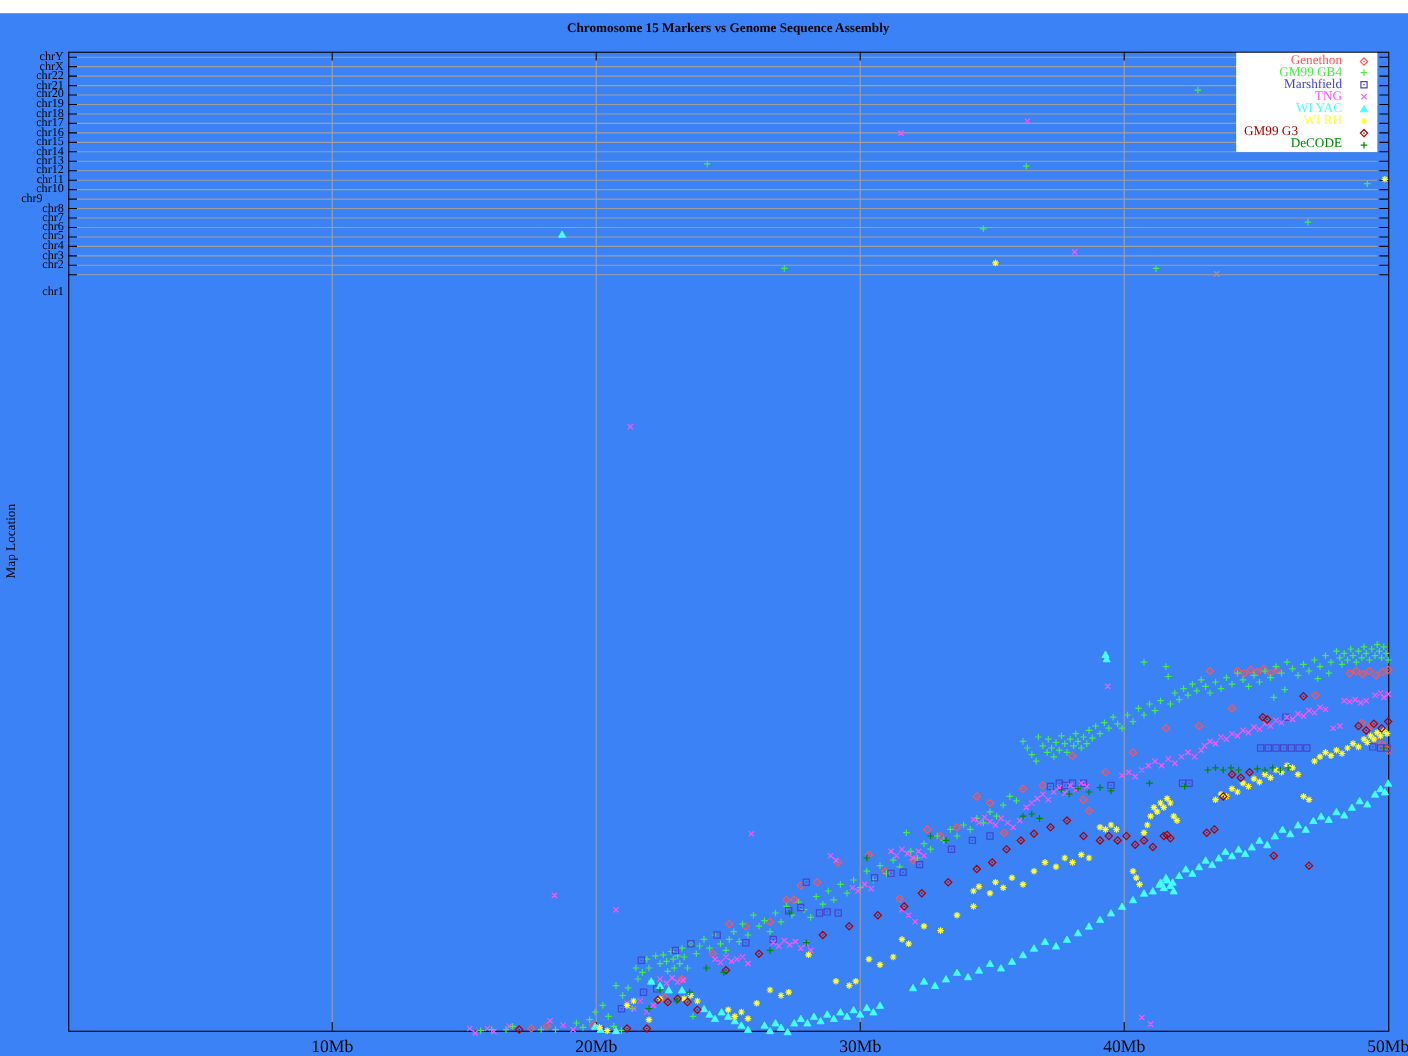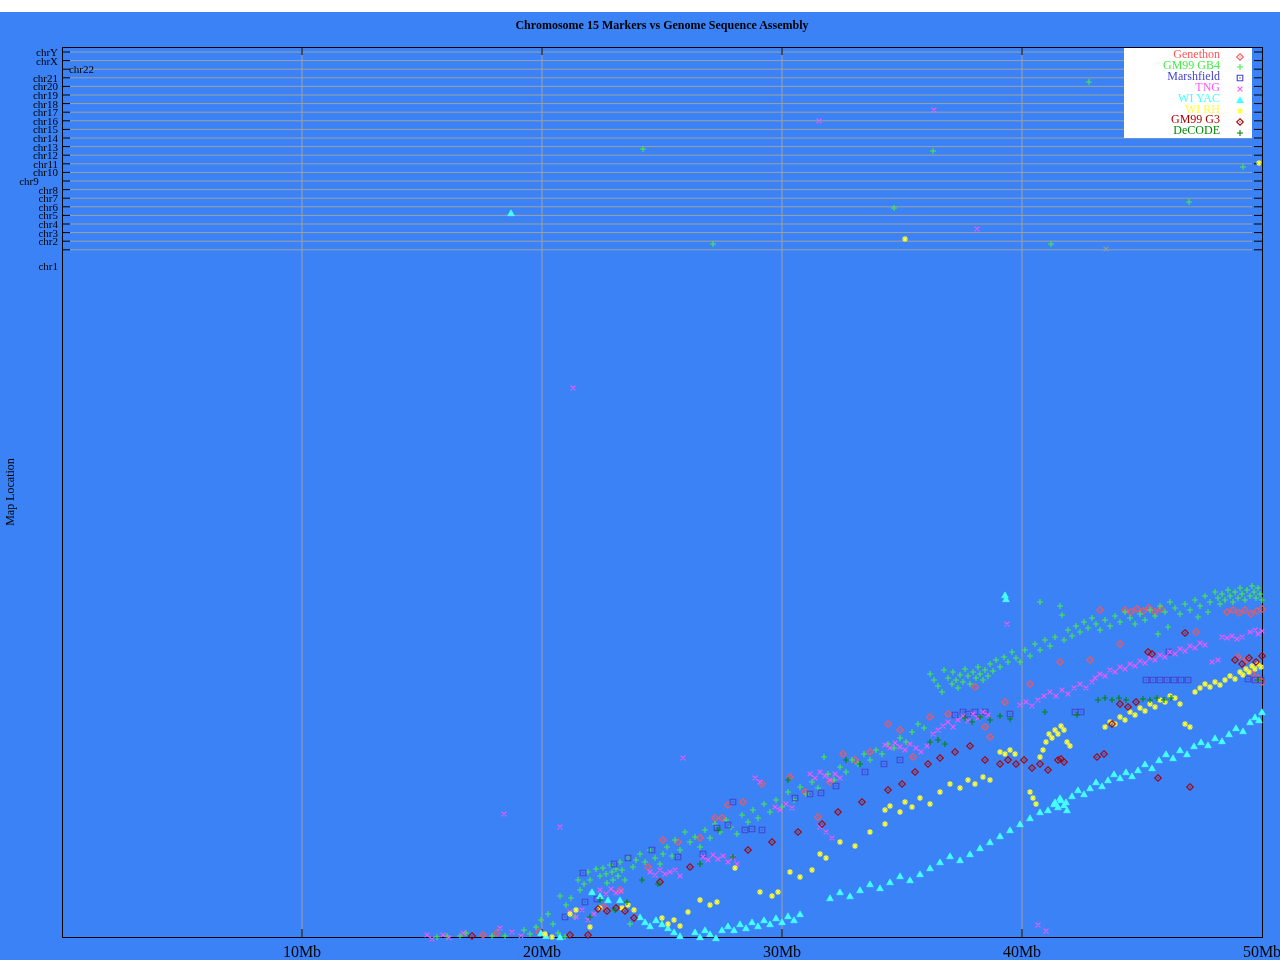--- a/index.html
+++ b/index.html
@@ -34,21 +34,21 @@
       <path d="M542 922H548M545 919V925M542.9 919.9L547.1 924.1M542.9 924.1L547.1 919.9M549 925H555M552 922V928M549.9 922.9L554.1 927.1M549.9 927.1L554.1 922.9M567 902H573M570 899V905M567.9 899.9L572.1 904.1M567.9 904.1L572.1 899.9M573 898H579M576 895V901M573.9 895.9L578.1 900.1M573.9 900.1L578.1 895.9M587 915H593M590 912V918M587.9 912.9L592.1 917.1M587.9 917.1L592.1 912.9M597 896H603M600 893V899M597.9 893.9L602.1 898.1M597.9 898.1L602.1 893.9M619 896H625M622 893V899M619.9 893.9L624.1 898.1M619.9 898.1L624.1 893.9M625 893H631M628 890V896M625.9 890.9L630.1 895.1M625.9 895.1L630.1 890.9M631 898H637M634 895V901M631.9 895.9L636.1 900.1M631.9 900.1L636.1 895.9M659 906H665M662 903V909M659.9 903.9L664.1 908.1M659.9 908.1L664.1 903.9M665 912H671M668 909V915M665.9 909.9L670.1 914.1M665.9 914.1L670.1 909.9M671 908H677M674 905V911M671.9 905.9L676.1 910.1M671.9 910.1L676.1 905.9M677 914H683M680 911V917M677.9 911.9L682.1 916.1M677.9 916.1L682.1 911.9M685 900H691M688 897V903M685.9 897.9L690.1 902.1M685.9 902.1L690.1 897.9M697 888H703M700 885V891M697.9 885.9L702.1 890.1M697.9 890.1L702.1 885.9M707 893H713M710 890V896M707.9 890.9L712.1 895.1M707.9 895.1L712.1 890.9M714 890H720M717 887V893M714.9 887.9L719.1 892.1M714.9 892.1L719.1 887.9M732 856H738M735 853V859M732.9 853.9L737.1 858.1M732.9 858.1L737.1 853.9M757 880H763M760 877V883M757.9 877.9L762.1 882.1M757.9 882.1L762.1 877.9M769 884H775M772 881V887M769.9 881.9L774.1 886.1M769.9 886.1L774.1 881.9M775 880H781M778 877V883M775.9 877.9L780.1 882.1M775.9 882.1L780.1 877.9M787 860H793M790 857V863M787.9 857.9L792.1 862.1M787.9 862.1L792.1 857.9M797 865H803M800 862V868M797.9 862.9L802.1 867.1M797.9 867.1L802.1 862.9M809 858H815M812 855V861M809.9 855.9L814.1 860.1M809.9 860.1L814.1 855.9M817 842H823M820 839V845M817.9 839.9L822.1 844.1M817.9 844.1L822.1 839.9M823 846H829M826 843V849M823.9 843.9L828.1 848.1M823.9 848.1L828.1 843.9M837 830H843M840 827V833M837.9 827.9L842.1 832.1M837.9 832.1L842.1 827.9M852 834H858M855 831V837M852.9 831.9L857.1 836.1M852.9 836.1L857.1 831.9M867 820H873M870 817V823M867.9 817.9L872.1 822.1M867.9 822.1L872.1 817.9M882 812H888M885 809V815M882.9 809.9L887.1 814.1M882.9 814.1L887.1 809.9M882 798H888M885 795V801M882.9 795.9L887.1 800.1M882.9 800.1L887.1 795.9M887 794H893M890 791V797M887.9 791.9L892.1 796.1M887.9 796.1L892.1 791.9M897 800H903M900 797V803M897.9 797.9L902.1 802.1M897.9 802.1L902.1 797.9M902 790H908M905 787V793M902.9 787.9L907.1 792.1M902.9 792.1L907.1 787.9M909 795H915M912 792V798M909.9 792.9L914.1 797.1M909.9 797.1L914.1 792.9M917 786H923M920 783V789M917.9 783.9L922.1 788.1M917.9 788.1L922.1 783.9M927 792H933M930 789V795M927.9 789.9L932.1 794.1M927.9 794.1L932.1 789.9M937 780H943M940 777V783M937.9 777.9L942.1 782.1M937.9 782.1L942.1 777.9M947 772H953M950 769V775M947.9 769.9L952.1 774.1M947.9 774.1L952.1 769.9M957 776H963M960 773V779M957.9 773.9L962.1 778.1M957.9 778.1L962.1 773.9M965 768H971M968 765V771M965.9 765.9L970.1 770.1M965.9 770.1L970.1 765.9M972 772H978M975 769V775M972.9 769.9L977.1 774.1M972.9 774.1L977.1 769.9M980 765H986M983 762V768M980.9 762.9L985.1 767.1M980.9 767.1L985.1 762.9M987 768H993M990 765V771M987.9 765.9L992.1 770.1M987.9 770.1L992.1 765.9M997 740H1003M1000 737V743M997.9 737.9L1002.1 742.1M997.9 742.1L1002.1 737.9M1002 742H1008M1005 739V745M1002.9 739.9L1007.1 744.1M1002.9 744.1L1007.1 739.9M1007 738H1013M1010 735V741M1007.9 735.9L1012.1 740.1M1007.9 740.1L1012.1 735.9M1012 742H1018M1015 739V745M1012.9 739.9L1017.1 744.1M1012.9 744.1L1017.1 739.9M1027 780H1033M1030 777V783M1027.9 777.9L1032.1 782.1M1027.9 782.1L1032.1 777.9M1030 786H1036M1033 783V789M1030.9 783.9L1035.1 788.1M1030.9 788.1L1035.1 783.9M1033 792H1039M1036 789V795M1033.9 789.9L1038.1 794.1M1033.9 794.1L1038.1 789.9M1037 745H1043M1040 742V748M1037.9 742.9L1042.1 747.1M1037.9 747.1L1042.1 742.9M1040 738H1046M1043 735V741M1040.9 735.9L1045.1 740.1M1040.9 740.1L1045.1 735.9M1043 730H1049M1046 727V733M1043.9 727.9L1048.1 732.1M1043.9 732.1L1048.1 727.9M1046 722H1052M1049 719V725M1046.9 719.9L1051.1 724.1M1046.9 724.1L1051.1 719.9M1049 726H1055M1052 723V729M1049.9 723.9L1054.1 728.1M1049.9 728.1L1054.1 723.9M1052 718H1058M1055 715V721M1052.9 715.9L1057.1 720.1M1052.9 720.1L1057.1 715.9M1055 722H1061M1058 719V725M1055.9 719.9L1060.1 724.1M1055.9 724.1L1060.1 719.9M1058 714H1064M1061 711V717M1058.9 711.9L1063.1 716.1M1058.9 716.1L1063.1 711.9M1061 718H1067M1064 715V721M1061.9 715.9L1066.1 720.1M1061.9 720.1L1066.1 715.9M1064 730H1070M1067 727V733M1064.9 727.9L1069.1 732.1M1064.9 732.1L1069.1 727.9M1067 734H1073M1070 731V737M1067.9 731.9L1072.1 736.1M1067.9 736.1L1072.1 731.9M1102 715H1108M1105 712V718M1102.9 712.9L1107.1 717.1M1102.9 717.1L1107.1 712.9M1107 710H1113M1110 707V713M1107.9 707.9L1112.1 712.1M1107.9 712.1L1112.1 707.9M1112 712H1118M1115 709V715M1112.9 709.9L1117.1 714.1M1112.9 714.1L1117.1 709.9M1117 705H1123M1120 702V708M1117.9 702.9L1122.1 707.1M1117.9 707.1L1122.1 702.9M1122 708H1128M1125 705V711M1122.9 705.9L1127.1 710.1M1122.9 710.1L1127.1 705.9M1127 700H1133M1130 697V703M1127.9 697.9L1132.1 702.1M1127.9 702.1L1132.1 697.9M1132 703H1138M1135 700V706M1132.9 700.9L1137.1 705.1M1132.9 705.1L1137.1 700.9M1137 696H1143M1140 693V699M1137.9 693.9L1142.1 698.1M1137.9 698.1L1142.1 693.9M1142 699H1148M1145 696V702M1142.9 696.9L1147.1 701.1M1142.9 701.1L1147.1 696.9M1147 692H1153M1150 689V695M1147.9 689.9L1152.1 694.1M1147.9 694.1L1152.1 689.9M1152 695H1158M1155 692V698M1152.9 692.9L1157.1 697.1M1152.9 697.1L1157.1 692.9M1157 688H1163M1160 685V691M1157.9 685.9L1162.1 690.1M1157.9 690.1L1162.1 685.9M1162 690H1168M1165 687V693M1162.9 687.9L1167.1 692.1M1162.9 692.1L1167.1 687.9M1167 684H1173M1170 681V687M1167.9 681.9L1172.1 686.1M1167.9 686.1L1172.1 681.9M1172 686H1178M1175 683V689M1172.9 683.9L1177.1 688.1M1172.9 688.1L1177.1 683.9M1177 692H1183M1180 689V695M1177.9 689.9L1182.1 694.1M1177.9 694.1L1182.1 689.9M1182 712H1188M1185 709V715M1182.9 709.9L1187.1 714.1M1182.9 714.1L1187.1 709.9M1187 715H1193M1190 712V718M1187.9 712.9L1192.1 717.1M1187.9 717.1L1192.1 712.9M1192 680H1198M1195 677V683M1192.9 677.9L1197.1 682.1M1192.9 682.1L1197.1 677.9M1197 676H1203M1200 673V679M1197.9 673.9L1202.1 678.1M1197.9 678.1L1202.1 673.9M1202 672H1208M1205 669V675M1202.9 669.9L1207.1 674.1M1202.9 674.1L1207.1 669.9M1207 675H1213M1210 672V678M1207.9 672.9L1212.1 677.1M1207.9 677.1L1212.1 672.9M1212 670H1218M1215 667V673M1212.9 667.9L1217.1 672.1M1212.9 672.1L1217.1 667.9M1217 673H1223M1220 670V676M1217.9 670.9L1222.1 675.1M1217.9 675.1L1222.1 670.9M1222 668H1228M1225 665V671M1222.9 665.9L1227.1 670.1M1222.9 670.1L1227.1 665.9M1227 664H1233M1230 661V667M1227.9 661.9L1232.1 666.1M1227.9 666.1L1232.1 661.9M1232 667H1238M1235 664V670M1232.9 664.9L1237.1 669.1M1232.9 669.1L1237.1 664.9M1237 660H1243M1240 657V663M1237.9 657.9L1242.1 662.1M1237.9 662.1L1242.1 657.9M1240 663H1246M1243 660V666M1240.9 660.9L1245.1 665.1M1240.9 665.1L1245.1 660.9M1243 657H1249M1246 654V660M1243.9 654.9L1248.1 659.1M1243.9 659.1L1248.1 654.9M1246 660H1252M1249 657V663M1246.9 657.9L1251.1 662.1M1246.9 662.1L1251.1 657.9M1249 654H1255M1252 651V657M1249.9 651.9L1254.1 656.1M1249.9 656.1L1254.1 651.9M1252 657H1258M1255 654V660M1252.9 654.9L1257.1 659.1M1252.9 659.1L1257.1 654.9M1255 652H1261M1258 649V655M1255.9 649.9L1260.1 654.1M1255.9 654.1L1260.1 649.9M1258 655H1264M1261 652V658M1258.9 652.9L1263.1 657.1M1258.9 657.1L1263.1 652.9M902 227H908M905 224V230M902.9 224.9L907.1 229.1M902.9 229.1L907.1 224.9M1256 151H1262M1259 148V154M1256.9 148.9L1261.1 153.1M1256.9 153.1L1261.1 148.9" fill="none" stroke="#ffff33" stroke-width="1.1"></path>
       <path d="M472 920.7L475.3 924L472 927.3L468.7 924ZM471.3 924h1.4M570 919.7L573.3 923L570 926.3L566.7 923ZM569.3 923h1.4M588 919.7L591.3 923L588 926.3L584.7 923ZM587.3 923h1.4M598 893.7L601.3 897L598 900.3L594.7 897ZM597.3 897h1.4M607 895.7L610.3 899L607 902.3L603.7 899ZM606.3 899h1.4M616 892.7L619.3 896L616 899.3L612.7 896ZM615.3 896h1.4M625 895.7L628.3 899L625 902.3L621.7 899ZM624.3 899h1.4M634 902.7L637.3 906L634 909.3L630.7 906ZM633.3 906h1.4M660 866.7L663.3 870L660 873.3L656.7 870ZM659.3 870h1.4M690 851.7L693.3 855L690 858.3L686.7 855ZM689.3 855h1.4M748 834.7L751.3 838L748 841.3L744.7 838ZM747.3 838h1.4M772 826.7L775.3 830L772 833.3L768.7 830ZM771.3 830h1.4M798 816.7L801.3 820L798 823.3L794.7 820ZM797.3 820h1.4M822 808.7L825.3 812L822 815.3L818.7 812ZM821.3 812h1.4M838 796.7L841.3 800L838 803.3L834.7 800ZM837.3 800h1.4M862 786.7L865.3 790L862 793.3L858.7 790ZM861.3 790h1.4M888 774.7L891.3 778L888 781.3L884.7 778ZM887.3 778h1.4M902 768.7L905.3 772L902 775.3L898.7 772ZM901.3 772h1.4M915 756.7L918.3 760L915 763.3L911.7 760ZM914.3 760h1.4M928 748.7L931.3 752L928 755.3L924.7 752ZM927.3 752h1.4M940 742.7L943.3 746L940 749.3L936.7 746ZM939.3 746h1.4M955 736.7L958.3 740L955 743.3L951.7 740ZM954.3 740h1.4M970 730.7L973.3 734L970 737.3L966.7 734ZM969.3 734h1.4M985 744.7L988.3 748L985 751.3L981.7 748ZM984.3 748h1.4M1000 748.7L1003.3 752L1000 755.3L996.7 752ZM999.3 752h1.4M1008 744.7L1011.3 748L1008 751.3L1004.7 748ZM1007.3 748h1.4M1016 748.7L1019.3 752L1016 755.3L1012.7 752ZM1015.3 752h1.4M1024 744.7L1027.3 748L1024 751.3L1020.7 748ZM1023.3 748h1.4M1032 752.7L1035.3 756L1032 759.3L1028.7 756ZM1031.3 756h1.4M1040 748.7L1043.3 752L1040 755.3L1036.7 752ZM1039.3 752h1.4M1048 754.7L1051.3 758L1048 761.3L1044.7 758ZM1047.3 758h1.4M1058 744.7L1061.3 748L1058 751.3L1054.7 748ZM1057.3 748h1.4M1061 743.7L1064.3 747L1061 750.3L1057.7 747ZM1060.3 747h1.4M1064 746.7L1067.3 750L1064 753.3L1060.7 750ZM1063.3 750h1.4M1097 741.7L1100.3 745L1097 748.3L1093.7 745ZM1096.3 745h1.4M1104 738.7L1107.3 742L1104 745.3L1100.7 742ZM1103.3 742h1.4M1112 708.7L1115.3 712L1112 715.3L1108.7 712ZM1111.3 712h1.4M1120 688.7L1123.3 692L1120 695.3L1116.7 692ZM1119.3 692h1.4M1128 691.7L1131.3 695L1128 698.3L1124.7 695ZM1127.3 695h1.4M1136 686.7L1139.3 690L1136 693.3L1132.7 690ZM1135.3 690h1.4M1148 636.7L1151.3 640L1148 643.3L1144.7 640ZM1147.3 640h1.4M1152 638.7L1155.3 642L1152 645.3L1148.7 642ZM1151.3 642h1.4M1158 762.7L1161.3 766L1158 769.3L1154.7 766ZM1157.3 766h1.4M1185 617.7L1188.3 621L1185 624.3L1181.7 621ZM1184.3 621h1.4M1190 771.7L1193.3 775L1190 778.3L1186.7 775ZM1189.3 775h1.4M1235 644.7L1238.3 648L1235 651.3L1231.7 648ZM1234.3 648h1.4M1242 648.7L1245.3 652L1242 655.3L1238.7 652ZM1241.3 652h1.4M1249 642.7L1252.3 646L1249 649.3L1245.7 646ZM1248.3 646h1.4M1256 646.7L1259.3 650L1256 653.3L1252.7 650ZM1255.3 650h1.4M1262 640.7L1265.3 644L1262 647.3L1258.7 644ZM1261.3 644h1.4" fill="none" stroke="#aa0000" stroke-width="1.1"></path>
       <path d="M587 905H593M590 902V908M597 888H603M600 885V891M612 898H618M615 895V901M624 890H630M627 887V893M639 868H645M642 865V871M655 872H661M658 869V875M697 852H703M700 849V855M715 818H721M718 815V821M730 845H736M733 842V848M785 768H791M788 765V771M843 748H849M846 745V751M857 752H863M860 749V755M927 730H933M930 727V733M935 728H941M938 725V731M942 732H948M945 729V735M962 706H968M965 703V709M969 710H975M972 707V713M977 705H983M980 702V708M987 708H993M990 705V711M997 704H1003M1000 701V707M1007 707H1013M1010 704V710M1042 700H1048M1045 697V703M1074 703H1080M1077 700V706M1095 688H1101M1098 685V691M1102 686H1108M1105 683V689M1109 688H1115M1112 685V691M1116 686H1122M1119 683V689M1123 688H1129M1126 685V691M1140 687H1146M1143 684V690M1147 688H1153M1150 685V691M1154 686H1160M1157 683V689M1161 688H1167M1164 685V691M1168 686H1174M1171 683V689M1255 668H1261M1258 665V671" fill="none" stroke="#008800" stroke-width="1.1"></path>
       <path d="M1103.6 234.6L1108.4 239.4M1103.6 239.4L1108.4 234.6" fill="none" stroke="#999999" stroke-width="1.1"></path>
     </svg>
   <div class="ttl">Chromosome 15 Markers vs Genome Sequence Assembly</div>
   <div class="ylab">Map Location</div>
   <div id="rowlabs">
       <div class="rowlab" style="top: 40px;">chrY</div>
       <div class="rowlab" style="top: 48.6px;">chrX</div>
-      <div class="rowlab" style="top: 57.2px; padding-left: 36px;">chr22</div>
+      <div class="rowlab" style="top: 57.2px;">chr22</div>
       <div class="rowlab" style="top: 65.8px;">chr21</div>
       <div class="rowlab" style="top: 74.4px;">chr20</div>
       <div class="rowlab" style="top: 83px;">chr19</div>
       <div class="rowlab" style="top: 91.6px;">chr18</div>
       <div class="rowlab" style="top: 100.2px;">chr17</div>
       <div class="rowlab" style="top: 108.8px;">chr16</div>
       <div class="rowlab" style="top: 117.4px;">chr15</div>
       <div class="rowlab" style="top: 126px;">chr14</div>
       <div class="rowlab" style="top: 134.6px;">chr13</div>
       <div class="rowlab" style="top: 143.2px;">chr12</div>
@@ -101,21 +101,21 @@
         <span class="lmark"><svg width="32" height="12">
             <path d="M20 2.9L23.3 8.7H16.7Z" fill="#44ffff" stroke="#44ffff" stroke-width=".8"></path>
           </svg></span>
       </div>
       <div class="lrow" style="top: 55.5px;">
         <span class="llab" style="color: rgb(255, 255, 51);">WI RH</span>
         <span class="lmark"><svg width="32" height="12">
             <path d="M17 6H23M20 3V9M17.9 3.9L22.1 8.1M17.9 8.1L22.1 3.9" fill="none" stroke="#ffff33" stroke-width="1.1"></path>
           </svg></span>
       </div>
-      <div class="lrow" style="top: 66.4px;">
+      <div class="lrow" style="top: 66.4px; gap: 40px;">
         <span class="llab" style="color: rgb(170, 0, 0);">GM99 G3</span>
         <span class="lmark"><svg width="32" height="12">
             <path d="M20 2.7L23.3 6L20 9.3L16.7 6ZM19.3 6h1.4" fill="none" stroke="#aa0000" stroke-width="1.1"></path>
           </svg></span>
       </div>
       <div class="lrow" style="top: 77.3px;">
         <span class="llab" style="color: rgb(0, 136, 0);">DeCODE</span>
         <span class="lmark"><svg width="32" height="12">
             <path d="M17 6H23M20 3V9" fill="none" stroke="#008800" stroke-width="1.1"></path>
           </svg></span>

